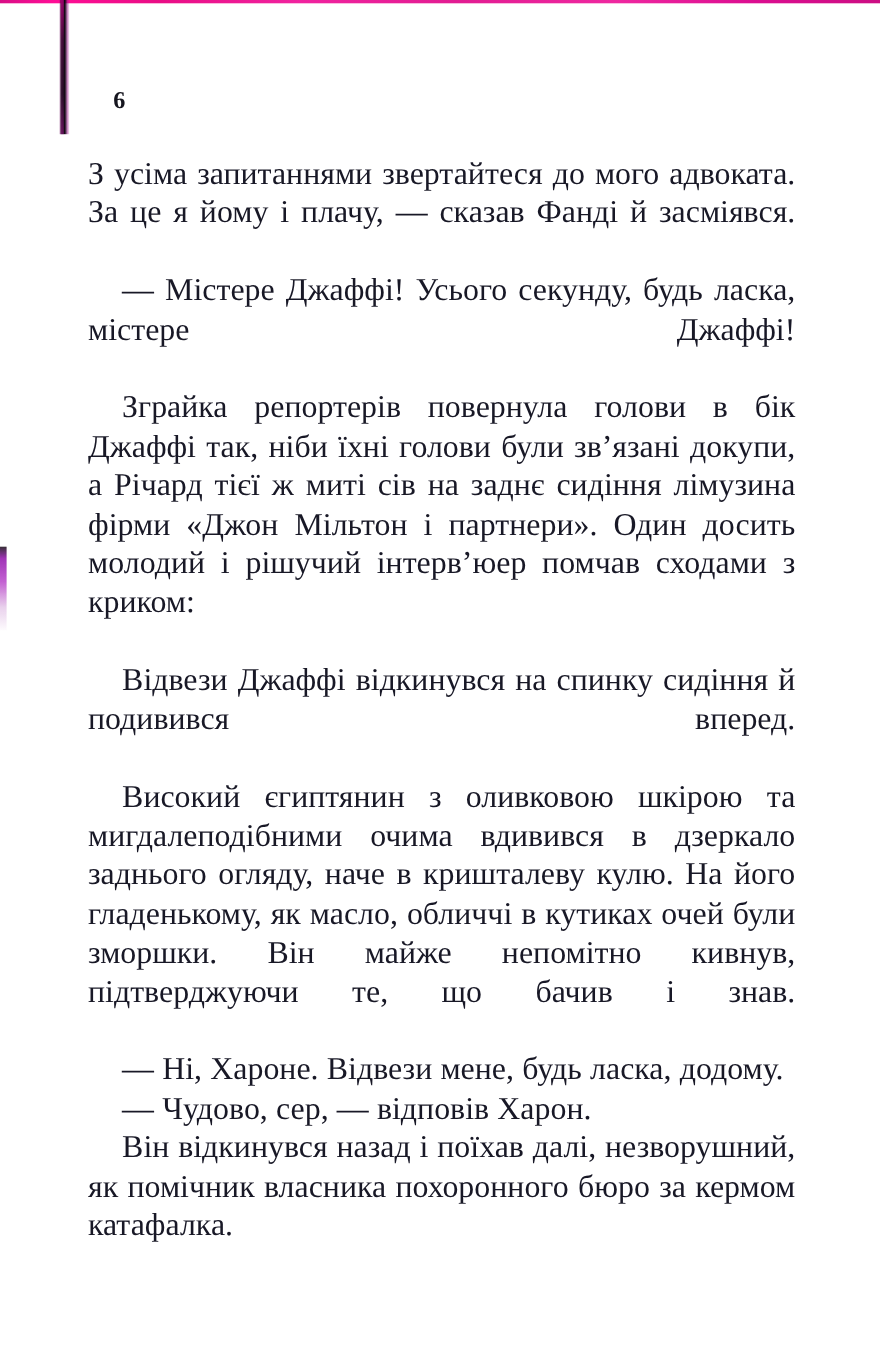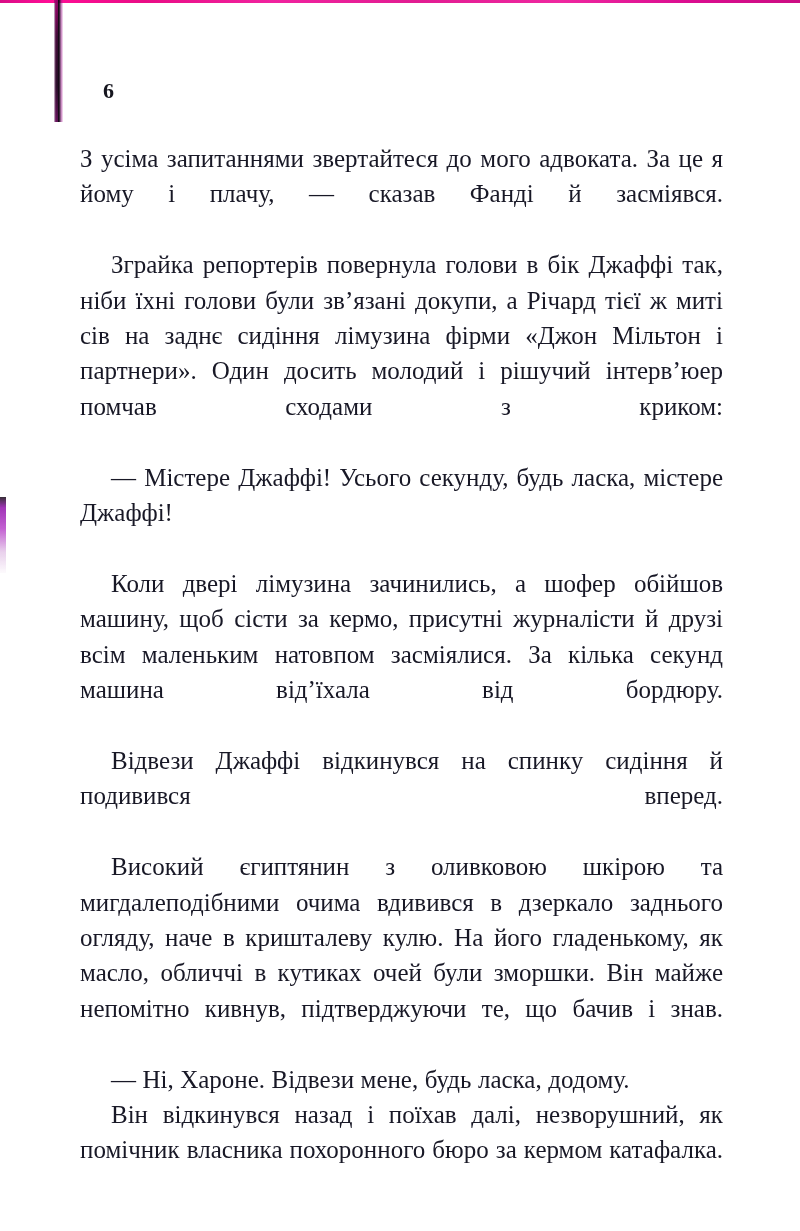--- a/index.html
+++ b/index.html
@@ -84,21 +84,21 @@
 
   #textblock {
     position: absolute;
     left: 80px;
     top: 141px;
     width: 643px;
   }
   .para {
     margin: 0;
     color: #181826;
-    font-size: 25px;
+    font-size: 29px;
     line-height: 35.4px;
     text-align: justify;
     text-justify: inter-word;
     -webkit-hyphens: none;
     hyphens: none;
     word-spacing: .2px;
   }
   .para.indent {
     text-indent: 31px;
   }
@@ -119,23 +119,23 @@
 <div id="page">
 
   <div id="top-edge-line"></div>
   <div id="spine-shadow"></div>
   <div id="edge-smudge"></div>
 
   <div id="folio">6</div>
 
   <div id="textblock">
     <p class="para noindent">З усіма запитаннями звертайтеся до мого адвоката. За це я йому і плачу, — сказав Фанді й засміявся.</p>
+    <p class="para indent">— Містере Джаффі! Усього секунду, будь ласка, містере Джаффі!</p>
     <p class="para indent">Зграйка репортерів повернула голови в бік Джаффі так, ніби їхні голови були зв’язані докупи, а Річард тієї ж миті сів на заднє сидіння лімузина фірми «Джон Мільтон і партнери». Один досить молодий і рішучий інтерв’юер помчав сходами з криком:</p>
-    <p class="para indent">— Містере Джаффі! Усього секунду, будь ласка, містере Джаффі!</p>
-    <p class="para indent">Коли двері лімузина зачинились, а шофер обійшов машину, щоб сісти за кермо, присутні журналісти й друзі всім маленьким натовпом засміялися. За кілька секунд машина від’їхала від бордюру.</p>
     <p class="para indent">Відвези Джаффі відкинувся на спинку сидіння й подивився вперед.</p>
     <p class="para indent">Високий єгиптянин з оливковою шкірою та мигдалеподібними очима вдивився в дзеркало заднього огляду, наче в кришталеву кулю. На його гладенькому, як масло, обличчі в кутиках очей були зморшки. Він майже непомітно кивнув, підтверджуючи те, що бачив і знав.</p>
     <p class="para indent lastflush">— Ні, Хароне. Відвези мене, будь ласка, додому.</p>
+    <p class="para indent lastflush">— Чудово, сер, — відповів Харон.</p>
     <p class="para indent">Він відкинувся назад і поїхав далі, незворушний, як помічник власника похоронного бюро за кермом катафалка.</p>
 
   </div>
 
 </div>
 
 </body></html>

